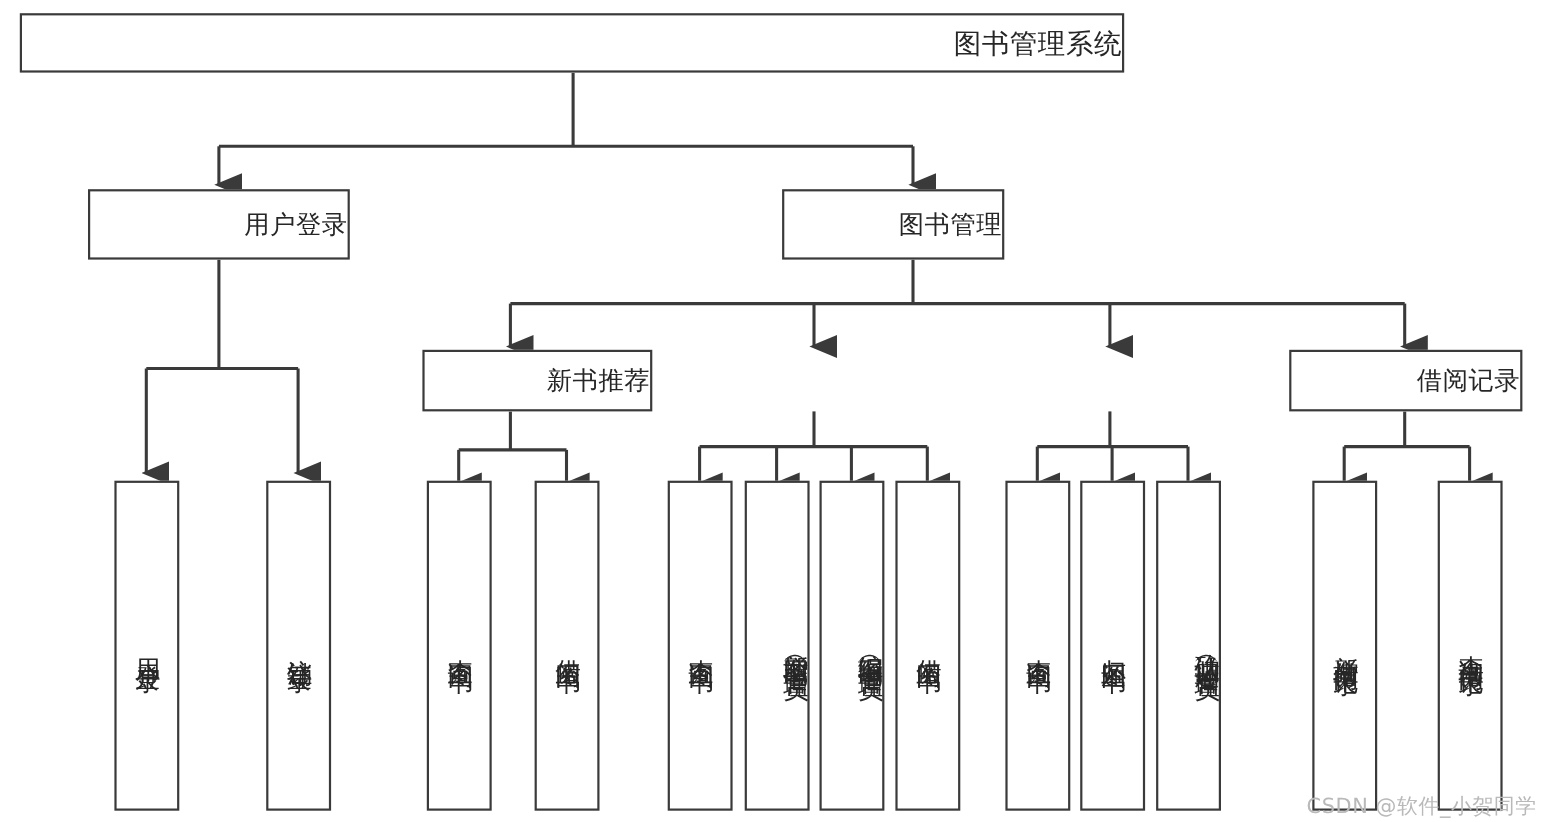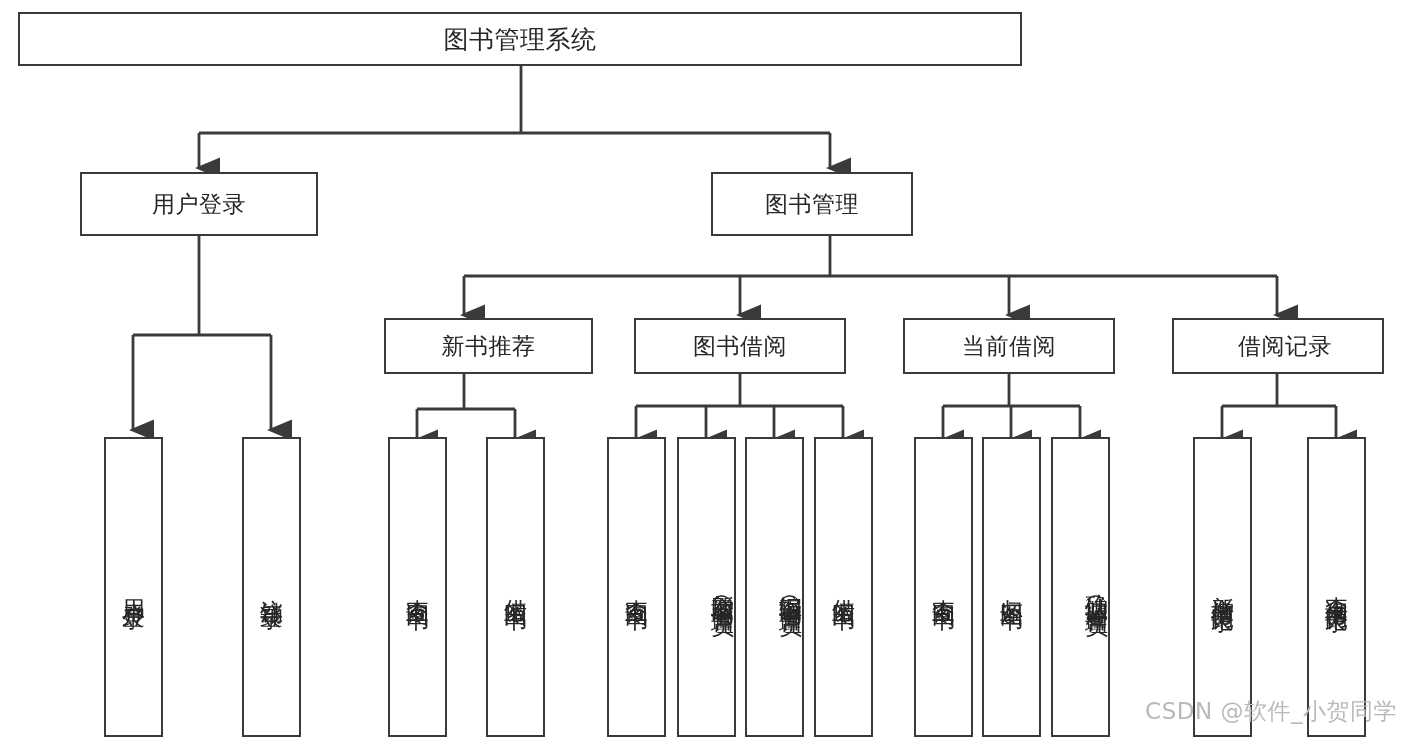--- a/index.html
+++ b/index.html
@@ -23,21 +23,21 @@
     height: 747px;
     pointer-events: none;
   }
   .node {
     position: absolute;
     box-sizing: border-box;
     border: 2.5px solid #3a3a3a;
     background: #ffffff;
     display: flex;
     align-items: center;
-    justify-content: center;
+    justify-content: flex-end;
     color: #262626;
   }
   .node.horiz {
     font-size: 23px;
     letter-spacing: 0.5px;
   }
   .node.vert {
     writing-mode: vertical-rl;
     text-orientation: upright;
     font-size: 23px;
@@ -54,22 +54,22 @@
     writing-mode: vertical-rl;
     text-orientation: upright;
     display: block;
   }
   .node.root {
     font-size: 25px;
   }
   .watermark {
     position: absolute;
     right: 8px;
-    bottom: 20px;
-    font-size: 23px;
+    bottom: 1px;
+    font-size: 19px;
     color: #b9b9b9;
     white-space: nowrap;
     letter-spacing: 0.5px;
   }
 </style>
 </head>
 <body>
 
 <div id="canvas">
 
@@ -131,26 +131,20 @@
   <div class="node horiz" style="left:80px; top:172px; width:238px; height:64px;">
     <span>用户登录</span>
   </div>
   <div class="node horiz" style="left:711px; top:172px; width:202px; height:64px;">
     <span>图书管理</span>
   </div>
 
   <div class="node horiz" style="left:360px; top:318px; width:209px; height:56px;margin-left:24px;">
     <span>新书推荐</span>
   </div>
-  <div class="node horiz" style="left:634px; top:318px; width:212px; height:56px;">
-    <span>图书借阅</span>
-  </div>
-  <div class="node horiz" style="left:903px; top:318px; width:212px; height:56px;">
-    <span>当前借阅</span>
-  </div>
   <div class="node horiz" style="left:1172px; top:318px; width:212px; height:56px;padding-left:14px;">
     <span>借阅记录</span>
   </div>
 
   <div class="node vert" style="left: 104px; top: 437px; width: 59px; height: 300px; align-items: center; padding-top: 0px;">
     <span class="vtext">用户登录</span>
   </div>
   <div class="node vert" style="left: 242px; top: 437px; width: 59px; height: 300px; align-items: center; padding-top: 0px;">
     <span class="vtext">注销登录</span>
   </div>

